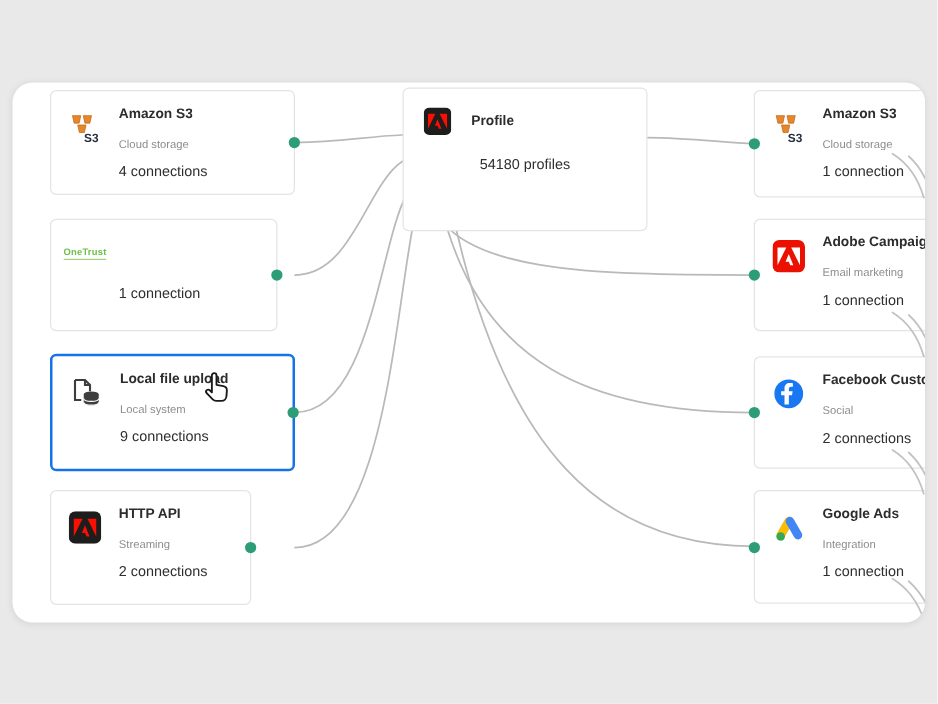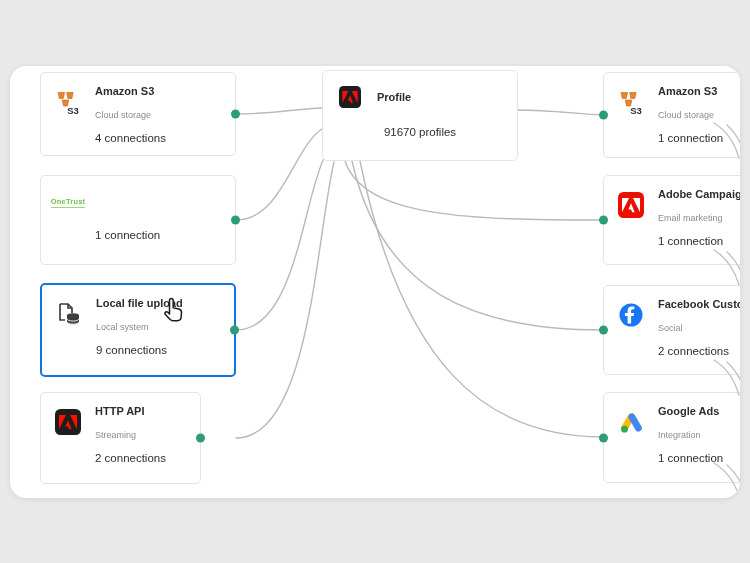--- a/index.html
+++ b/index.html
@@ -68,21 +68,21 @@
       </div>
       <div class="meta">
         <div class="title">Amazon S3</div>
         <div class="sub">Cloud storage</div>
       </div>
     </div>
     <div class="connections">4 connections</div>
     <span class="dot out"></span>
   </div>
 
-  <div class="card" style="left:30px;top:109px;width:196px;height:90px;">
+  <div class="card" style="left:30px;top:109px;width:182px;height:90px;">
     <div class="head">
       <div class="iconbox">
         <span class="onetrust">OneTrust</span>
       </div>
     </div>
     <div class="connections">1 connection</div>
     <span class="dot out"></span>
   </div>
 
   <div class="card selected" style="left:30px;top:217px;width:196px;height:94px;">
@@ -125,37 +125,37 @@
       </div>
       <div class="meta">
         <div class="title">HTTP API</div>
         <div class="sub">Streaming</div>
       </div>
     </div>
     <div class="connections">2 connections</div>
     <span class="dot out"></span>
   </div>
 
-  <div class="card" style="left:312px;top:4px;width:196px;height:91px;">
+  <div class="card" style="left:312px;top:4px;width:196px;height:115px;">
     <div class="head">
       <div class="iconbox">
         <svg width="22" height="22" viewBox="0 0 22 22">
           <rect width="22" height="22" rx="4.5" fill="#1d1d1d"></rect>
           <g fill="#fa0f00" transform="translate(3.4,5) scale(0.635)">
             <path d="M14.6 0 H24 V19 Z"></path>
             <path d="M9.4 0 H0 V19 Z"></path>
             <path d="M12 7 L16.9 19 H13.6 L12.1 15.2 H8.6 Z"></path>
           </g>
         </svg>
       </div>
       <div class="meta">
         <div class="title">Profile</div>
       </div>
     </div>
-    <div class="profile-count">91670 profiles</div>
+    <div class="profile-count">54180 profiles</div>
   </div>
 
   <div class="card" style="left:593px;top:6px;width:196px;height:86px;">
     <span class="dot in"></span>
     <div class="head">
       <div class="iconbox">
         <svg width="27" height="27" viewBox="0 0 27 27">
           <g fill="#e8862b" stroke="#c06a14" stroke-width="0.6">
             <path d="M3 3.5h6.6l-1.3 6h-4z"></path>
             <path d="M11.6 3.5h6.6l-1.3 6h-4z"></path>

